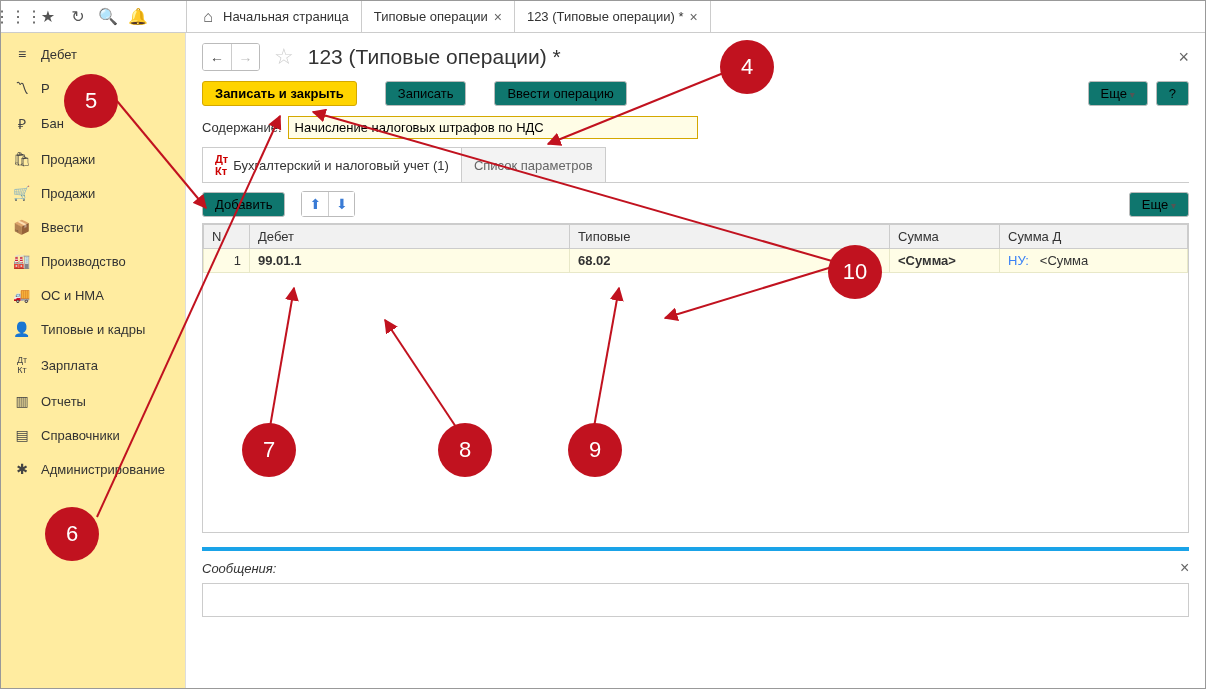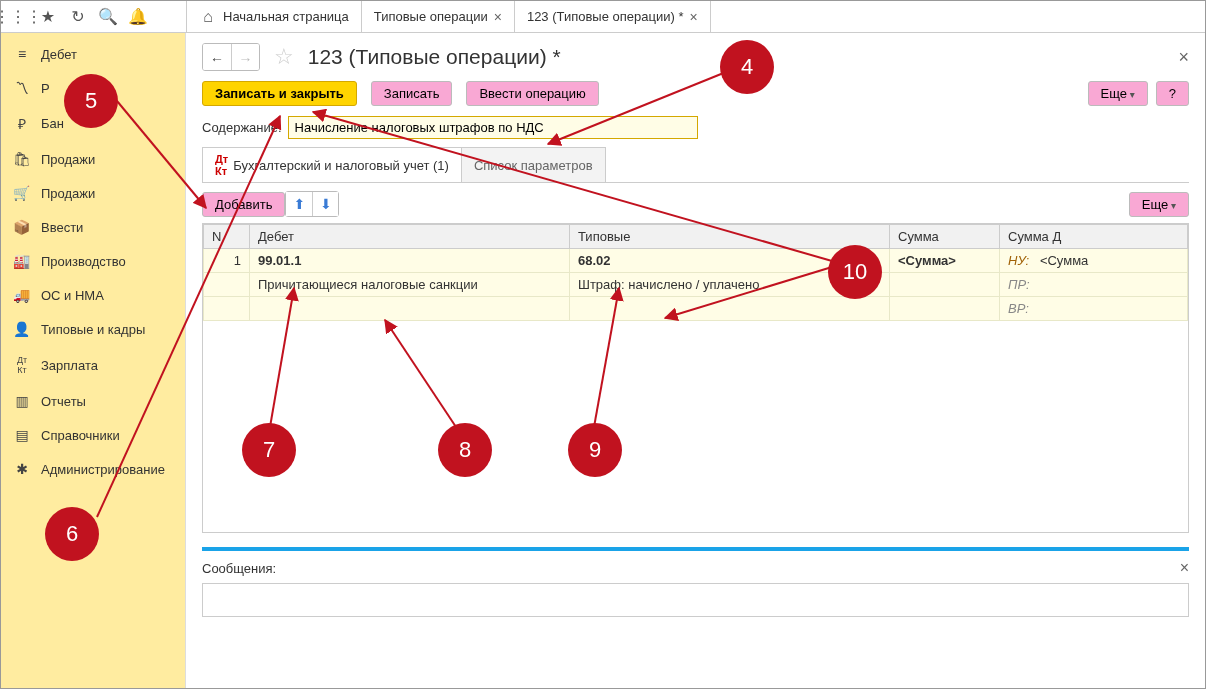--- a/index.html
+++ b/index.html
@@ -19,44 +19,44 @@
   .side-item { display: flex; align-items: center; gap: 10px; padding: 9px 12px; font-size: 13px; color: #333; cursor: pointer; }
   .side-item .sicon { width: 18px; text-align: center; font-size: 14px; color: #444; }
   .content { flex: 1; display: flex; flex-direction: column; padding: 10px 16px 0 16px; min-width: 0; position: relative; }
   .titlebar { display: flex; align-items: center; gap: 8px; margin-bottom: 10px; }
   .navbtns { display: inline-flex; border: 1px solid #bbb; border-radius: 3px; overflow: hidden; }
   .navbtns button { width: 28px; height: 26px; border: none; background: #fff; font-size: 14px; color: #444; cursor: pointer; }
   .navbtns button + button { border-left: 1px solid #ccc; color: #bbb; }
   .star { font-size: 22px; color: #ccc; margin: 0 6px; }
   .pagetitle { font-size: 21px; color: #333; }
   .close-x { margin-left: auto; font-size: 18px; color: #666; cursor: pointer; }
-  .actionbar { display: flex; align-items: center; gap: 14px; margin-bottom: 10px; }
-  .btn { border: 1px solid #bbb; background: #f9a8d4; padding: 4px 12px; border-radius: 3px; font-size: 13px; cursor: pointer; }
+  .actionbar { display: flex; align-items: center; gap: 28px; margin-bottom: 10px; }
+  .btn { border: 1px solid #bbb; background: #0f766e; padding: 4px 12px; border-radius: 3px; font-size: 13px; cursor: pointer; }
   .btn.primary { background: #ffd400; border-color: #d4a800; font-weight: bold; }
   .btn.dropdown::after { content: " ▾"; color: #555; font-size: 10px; }
   .actionbar .right { margin-left: auto; display: flex; gap: 8px; }
   .formrow { display: flex; align-items: center; gap: 6px; margin-bottom: 8px; }
   .formrow label { font-size: 13px; }
   .formrow input { border: 1px solid #d4a800; background: #fffde6; padding: 3px 6px; font-size: 13px; width: 410px; }
   .tabs2 { display: flex; border-bottom: 1px solid #ccc; margin-bottom: 8px; }
   .tab2 { padding: 5px 12px; border: 1px solid #ccc; border-bottom: none; background: #fff; margin-right: -1px; font-size: 13px; cursor: pointer; display: flex; align-items: center; gap: 5px; }
   .tab2.inactive { background: #f3f3f3; color: #666; }
   .tab2 .tabicon { color: #c00; font-size: 11px; font-weight: bold; }
-  .gridtoolbar { display: flex; align-items: center; gap: 0; margin-bottom: 6px; }
+  .gridtoolbar { display: flex; align-items: center; gap: 16px; margin-bottom: 6px; }
   .gridtoolbar .arrows { display: inline-flex; border: 1px solid #bbb; border-radius: 3px; }
   .gridtoolbar .arrows button { width: 26px; height: 24px; border: none; background: #fff; color: #3a7bd5; font-size: 14px; cursor: pointer; }
   .gridtoolbar .arrows button + button { border-left: 1px solid #ccc; }
   .gridwrap { border: 1px solid #ccc; flex: none; height: 310px; overflow: auto; position: relative; }
   table.grid { width: 100%; border-collapse: collapse; font-size: 13px; }
   table.grid th { background: #f1f1f1; border: 1px solid #ccc; padding: 4px 8px; text-align: left; font-weight: normal; color: #333; }
   table.grid td { border: 1px solid #e8e8c8; padding: 4px 8px; background: #fffde6; vertical-align: top; }
   table.grid td.n { text-align: right; width: 40px; }
   table.grid td.ital { font-style: italic; color: #888; }
   .rowthin td { height: 22px; }
-  .messages-bar { margin-top: 14px; border-top: 4px solid #1aa3e8; padding-top: 8px; display: flex; align-items: center; }
+  .messages-bar { margin-top: 14px; border-top: 4px solid #1aa3e8; padding-top: 8px; display: flex; align-items: center; font-style: italic; }
   .messages-bar .mlabel { font-size: 13px; }
   .messages-bar .mclose { margin-left: auto; color: #666; cursor: pointer; font-size: 16px; }
   .messages-body { border: 1px solid #ccc; height: 34px; margin-top: 6px; }
   
   .overlay { position: absolute; inset: 0; pointer-events: none; }
   .badge { position: absolute; width: 54px; height: 54px; border-radius: 50%; background: #c1121f; color: #fff; display: flex; align-items: center; justify-content: center; font-size: 22px; font-weight: normal; pointer-events: none; }
   svg.arrows { position: absolute; inset: 0; width: 100%; height: 100%; }
 </style>
 </head>
 <body>
@@ -198,35 +198,21 @@
               <th style="width:110px">Сумма</th>
               <th>Сумма Д</th>
             </tr>
           </thead>
           <tbody>
             <tr class="rowthin">
               <td class="n">1</td>
               <td><b>99.01.1</b></td>
               <td><b>68.02</b></td>
               <td><b>&lt;Сумма&gt;</b></td>
-              <td><span class="ital" style="font-style:italic;color:#a16207">НУ:</span>&nbsp;&nbsp;&nbsp;<span>&lt;Сумма</span></td>
-            </tr>
-            <tr class="rowthin">
-              <td class="n"></td>
-              <td>Причитающиеся налоговые санкции</td>
-              <td>Штраф: начислено / уплачено</td>
-              <td></td>
-              <td class="ital">ПР:</td>
-            </tr>
-            <tr class="rowthin">
-              <td class="n"></td>
-                <td></td>
-                <td></td>
-                <td></td>
-              <td class="ital">ВР:</td>
+              <td><span class="ital" style="color:#3b82f6">НУ:</span>&nbsp;&nbsp;&nbsp;<span>&lt;Сумма</span></td>
             </tr>
           </tbody>
         </table>
       </div>
 
       <div class="messages-bar">
         <span class="mlabel">Сообщения:</span>
         <span class="mclose">×</span>
       </div>
       <div class="messages-body"></div>

